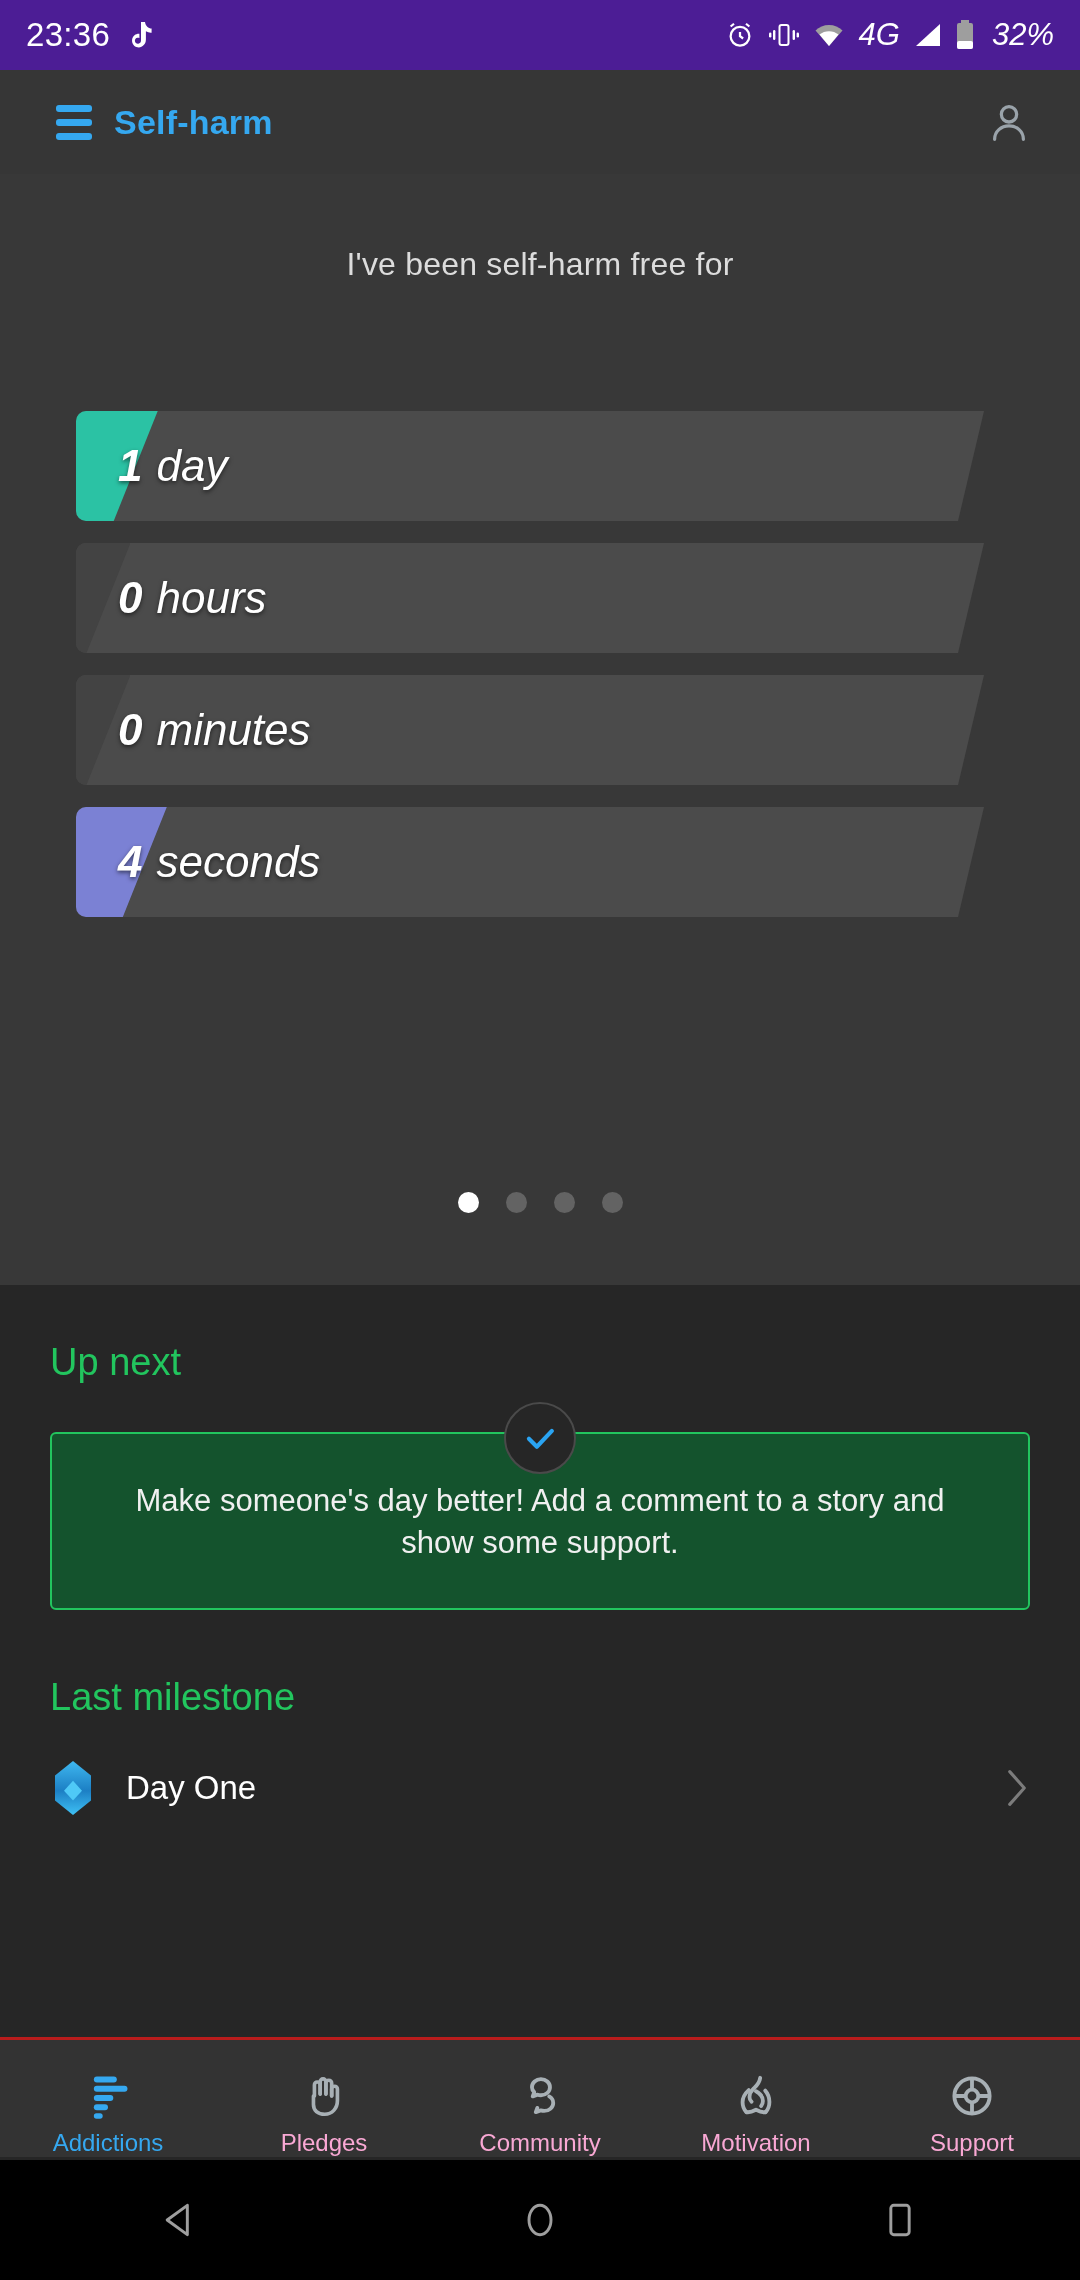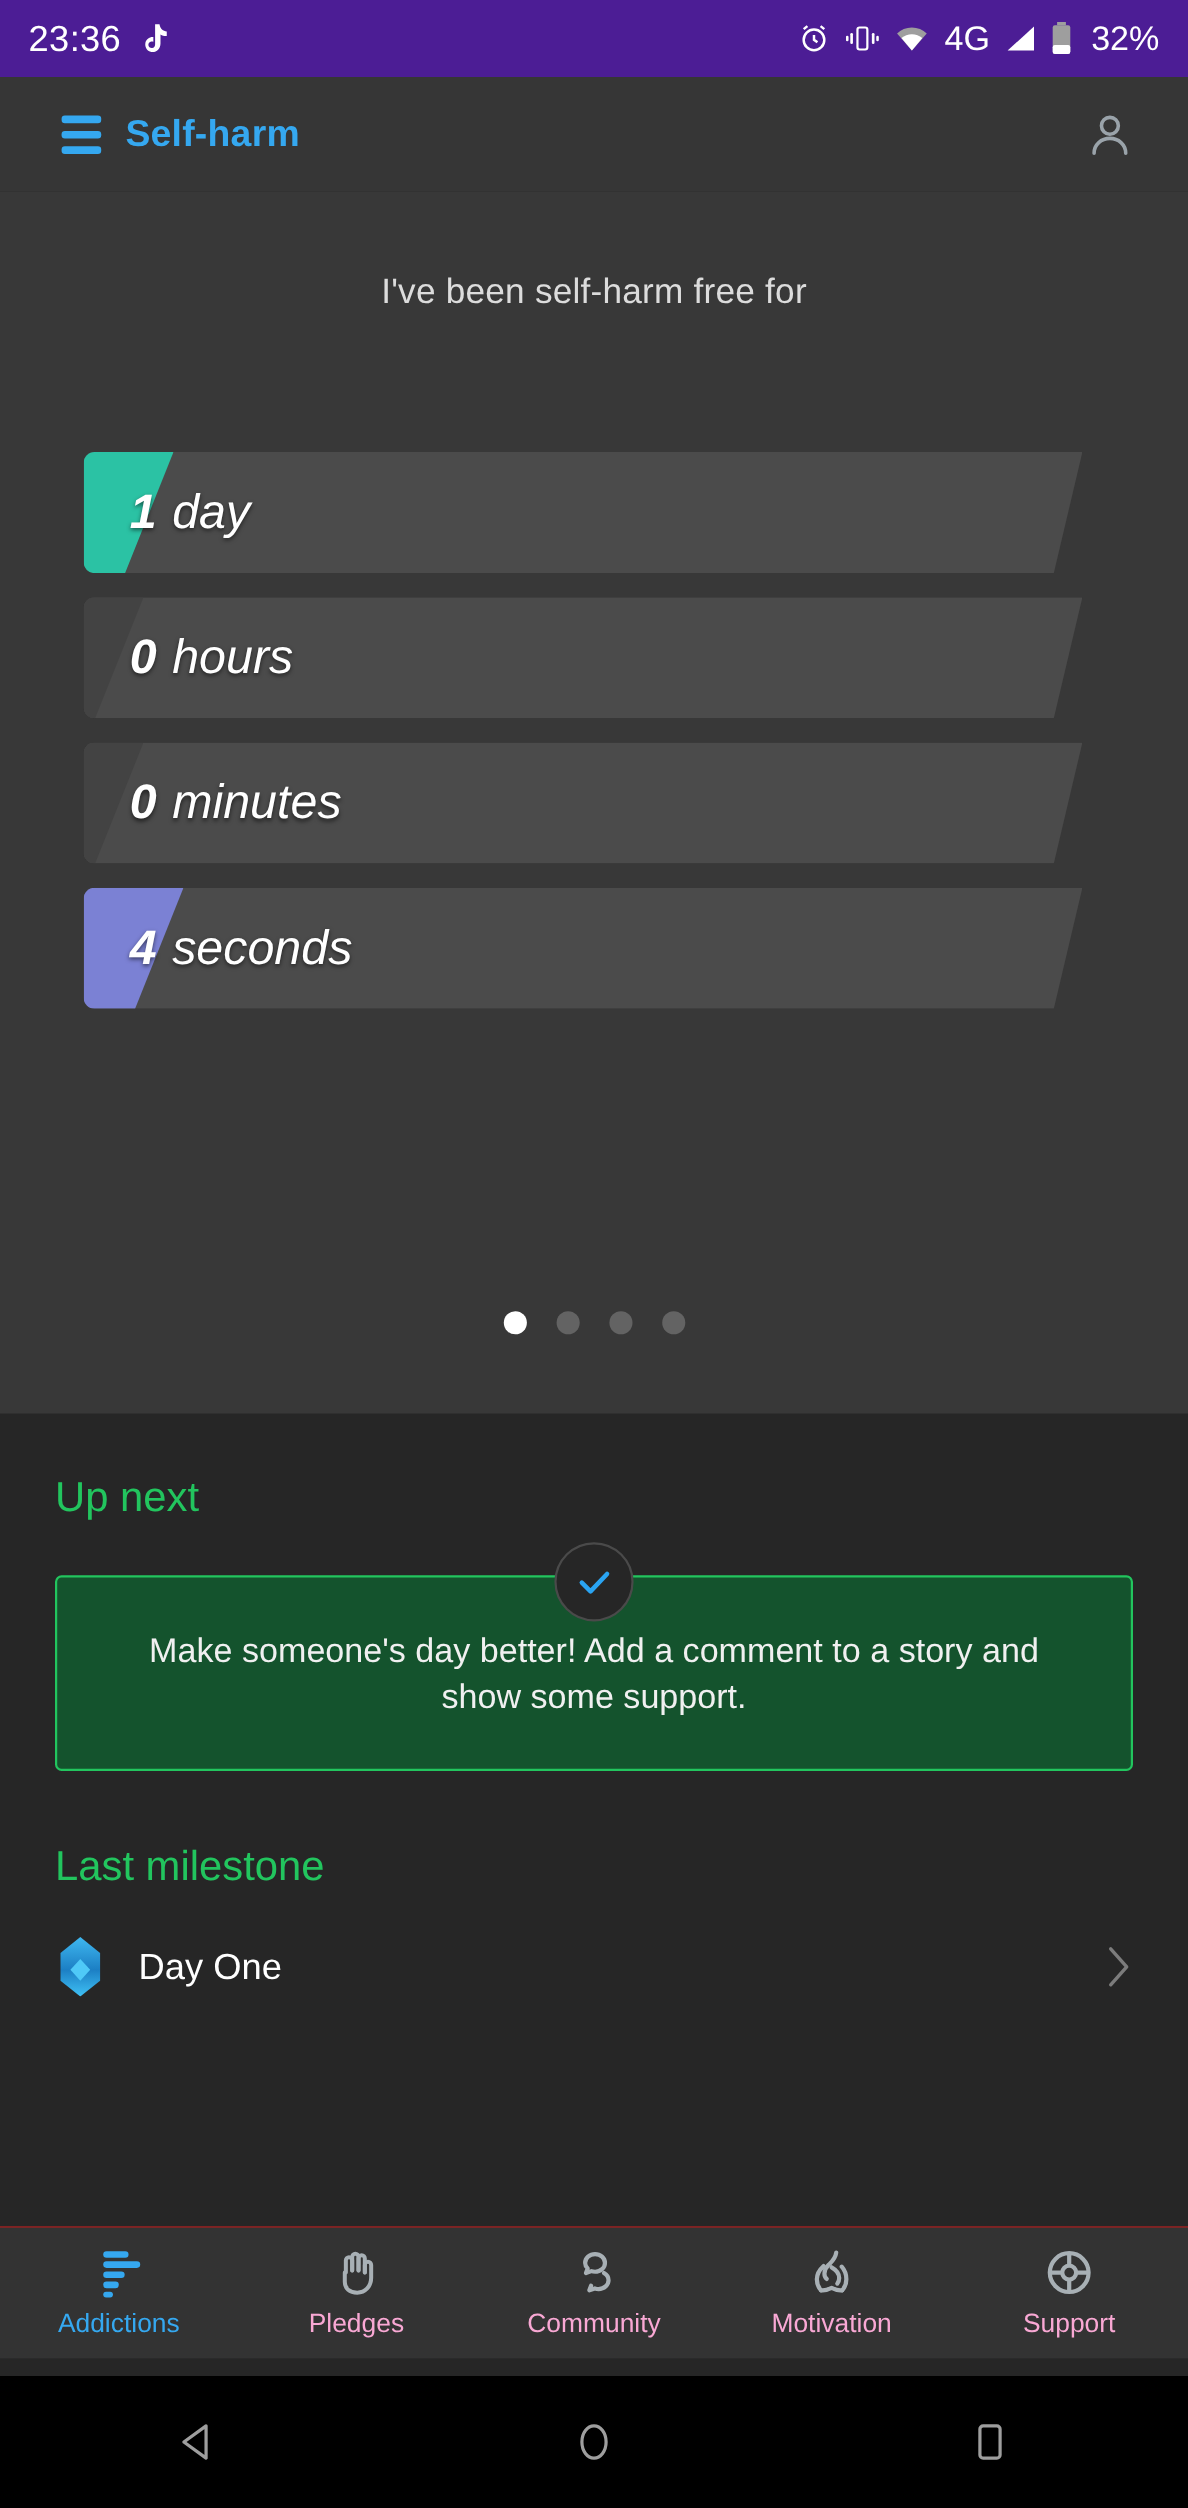--- a/index.html
+++ b/index.html
@@ -12,21 +12,21 @@
   .phone { position:relative; width:1080px; height:2280px; background:#262626; }
 
   
   .statusbar{
     height:70px; background:#4c1d95;
     display:flex; align-items:center; justify-content:space-between;
     padding:0 26px;
   }
   .sb-left{ display:flex; align-items:center; gap:18px; }
   .sb-time{ color:#ffffff; font-size:33px; letter-spacing:.3px; }
-  .sb-right{ display:flex; align-items:center; gap:14px; }
+  .sb-right{ display:flex; align-items:center; gap:14px;font-style:italic; }
   .sb-right .pct{ color:#ffffff; font-size:31px; margin-left:4px;text-align:right; }
   .ico{ display:inline-flex; align-items:center; justify-content:center; }
 
   
   .appbar{
     height:104px; background:#363636;
     display:flex; align-items:center; justify-content:space-between;
     padding:0 48px 0 56px;
   }
   .appbar-left{ display:flex; align-items:center; gap:22px; }
@@ -114,24 +114,24 @@
 
   .milestone-row{
     display:flex; align-items:center;
     padding:18px 50px 0 50px; margin-top:14px;
     height:92px;
   }
   .ms-name{ color:#FFFFFF; font-size:33px; margin-left:30px; flex:1; }
 
   
   .bottomnav{
-    position:absolute; left:0; right:0; bottom:136px;
+    position:absolute; left:0; right:0; bottom:123px;
     height:120px; background:#333333;
-    display:flex; align-items:center;
-    border-top:1px solid #b91c1c;
+    display:flex; align-items:flex-end;
+    border-top:3px solid #b91c1c;
   }
   .navitem{
     flex:1; display:flex; flex-direction:column; align-items:center; justify-content:center; gap:10px;
   }
   .navitem .nlbl{ font-size:24px; color:#f9a8d4; }
   .navitem.active .nlbl{ color:#35A8F0; }
 
   
   .androidnav{
     position:absolute; left:0; right:0; bottom:0; height:120px; background:#000000;

